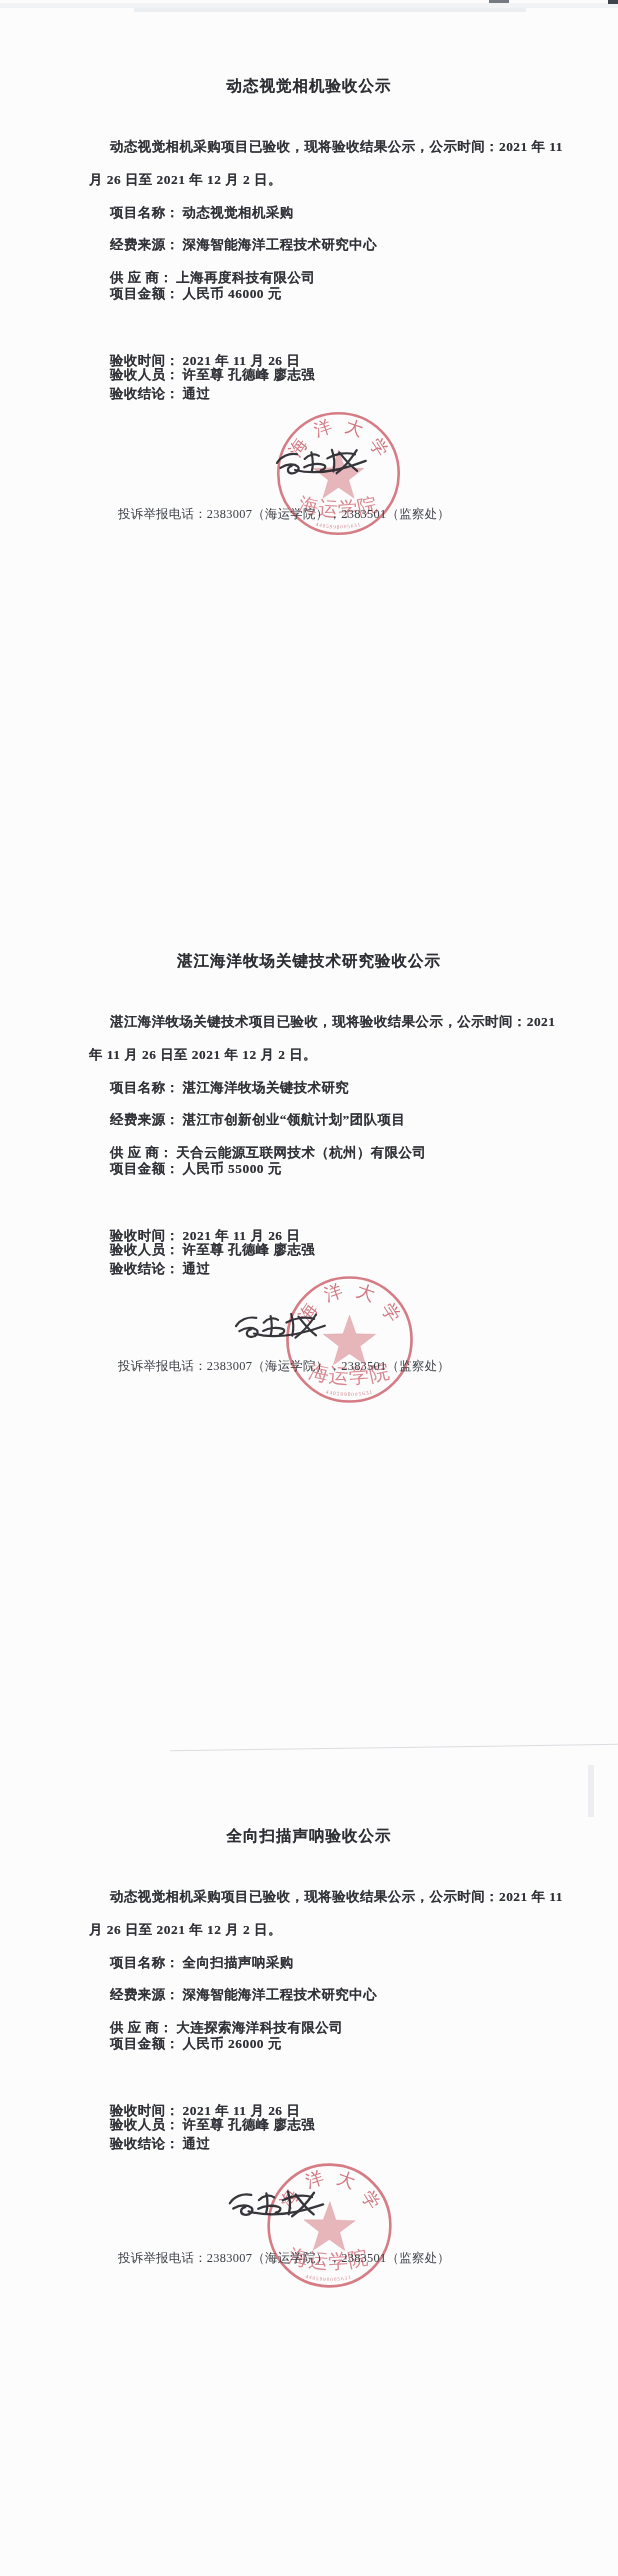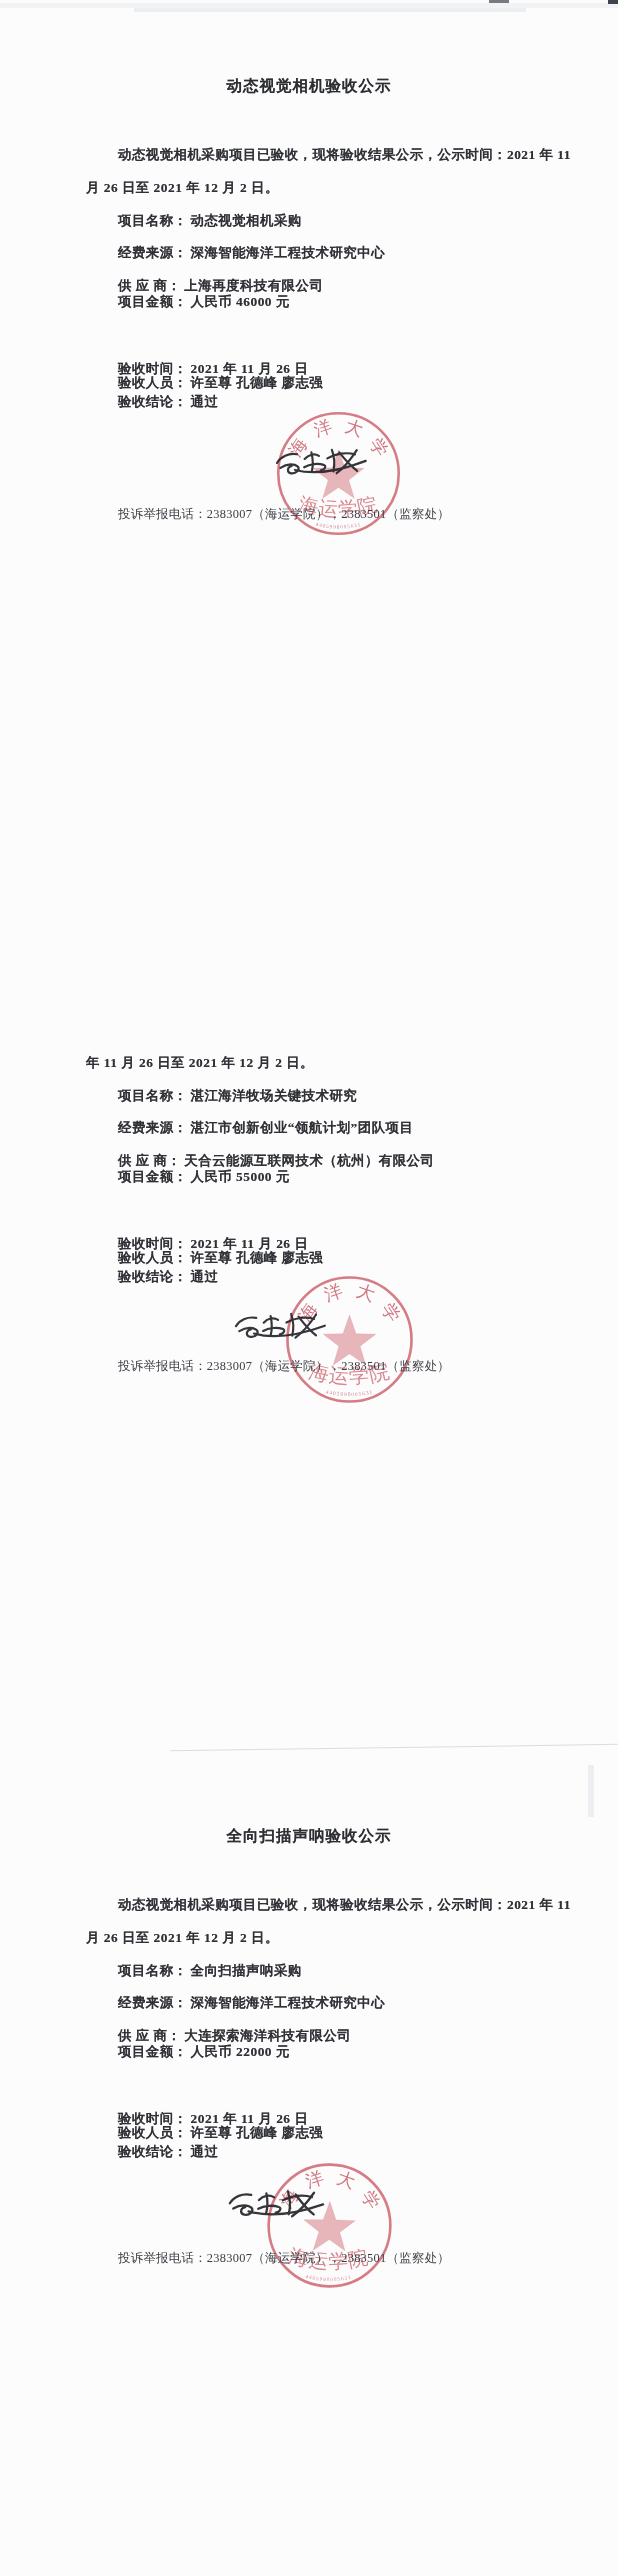--- a/index.html
+++ b/index.html
@@ -11,26 +11,26 @@
     color:#2f3136;
     overflow:hidden;
   }
   .page{position:relative;width:618px;height:875px;padding-left:34px;}
   .title{
     position:absolute;top:76px;left:0;width:618px;margin:0;
     text-align:center;font-size:15.5px;font-weight:700;letter-spacing:1px;
     color:#2c2e33;text-shadow:0 0 0.3px rgba(44,46,51,.55);
   }
   .intro,.field{
-    position:absolute;margin:8px;font-size:13.4px;font-weight:700;
+    position:absolute;margin:0;font-size:13.4px;font-weight:700;
     letter-spacing:0.5px;white-space:nowrap;
     text-shadow:0 0 0.3px rgba(44,46,51,.5);
   }
   .intro-1{left:110px;top:138px;}
-  .intro-2{left:78px;top:171px;}
+  .intro-2{left:89px;top:171px;}
   .field{left:110px;}
   .field-0{top:204px}.field-1{top:236px}.field-2{top:269px}
   .field-3{top:285px}.field-4{top:352px}.field-5{top:366px}.field-6{top:385px}
   .flabel{margin-right:3.1px;text-align:right;}
   .hotline{
     position:absolute;left:110px;margin:8px;font-size:12.4px;font-weight:400;
     letter-spacing:0.3px;color:#3a3d43;white-space:nowrap;z-index:5;
   }
   .page-0 .hotline{top:498px}
   .page-1 .hotline{top:475px}
@@ -130,20 +130,22 @@
         <use href="#seal-def"></use>
       </svg>
       <svg class="signature" viewBox="0 0 190 100">
         <use href="#sig-def"></use>
       </svg>
 
       <p class="hotline">投诉举报电话：2383007（海运学院），2383501（监察处）</p>
     </section>
 
     <section class="page page-1">
+      <h1 class="title">湛江海洋牧场关键技术研究验收公示</h1>
+      <p class="intro intro-1">湛江海洋牧场关键技术项目已验收，现将验收结果公示，公示时间：2021</p>
       <p class="intro intro-2">年 11 月 26 日至 2021 年 12 月 2 日。</p>
 
       <div class="field field-0">
         <span class="flabel">项目名称：</span><span class="fvalue">湛江海洋牧场关键技术研究</span>
       </div>
       <div class="field field-1">
         <span class="flabel">经费来源：</span><span class="fvalue">湛江市创新创业“领航计划”团队项目</span>
       </div>
       <div class="field field-2">
         <span class="flabel">供 应 商：</span><span class="fvalue">天合云能源互联网技术（杭州）有限公司</span>
@@ -179,21 +181,21 @@
       <div class="field field-0">
         <span class="flabel">项目名称：</span><span class="fvalue">全向扫描声呐采购</span>
       </div>
       <div class="field field-1">
         <span class="flabel">经费来源：</span><span class="fvalue">深海智能海洋工程技术研究中心</span>
       </div>
       <div class="field field-2">
         <span class="flabel">供 应 商：</span><span class="fvalue">大连探索海洋科技有限公司</span>
       </div>
       <div class="field field-3">
-        <span class="flabel">项目金额：</span><span class="fvalue">人民币 22000 元</span>
+        <span class="flabel">项目金额：</span><span class="fvalue">人民币 26000 元</span>
       </div>
       <div class="field field-4">
         <span class="flabel">验收时间：</span><span class="fvalue">2021 年 11 月 26 日</span>
       </div>
       <div class="field field-5">
         <span class="flabel">验收人员：</span><span class="fvalue">许至尊 孔德峰 廖志强</span>
       </div>
       <div class="field field-6">
         <span class="flabel">验收结论：</span><span class="fvalue">通过</span>
       </div>

